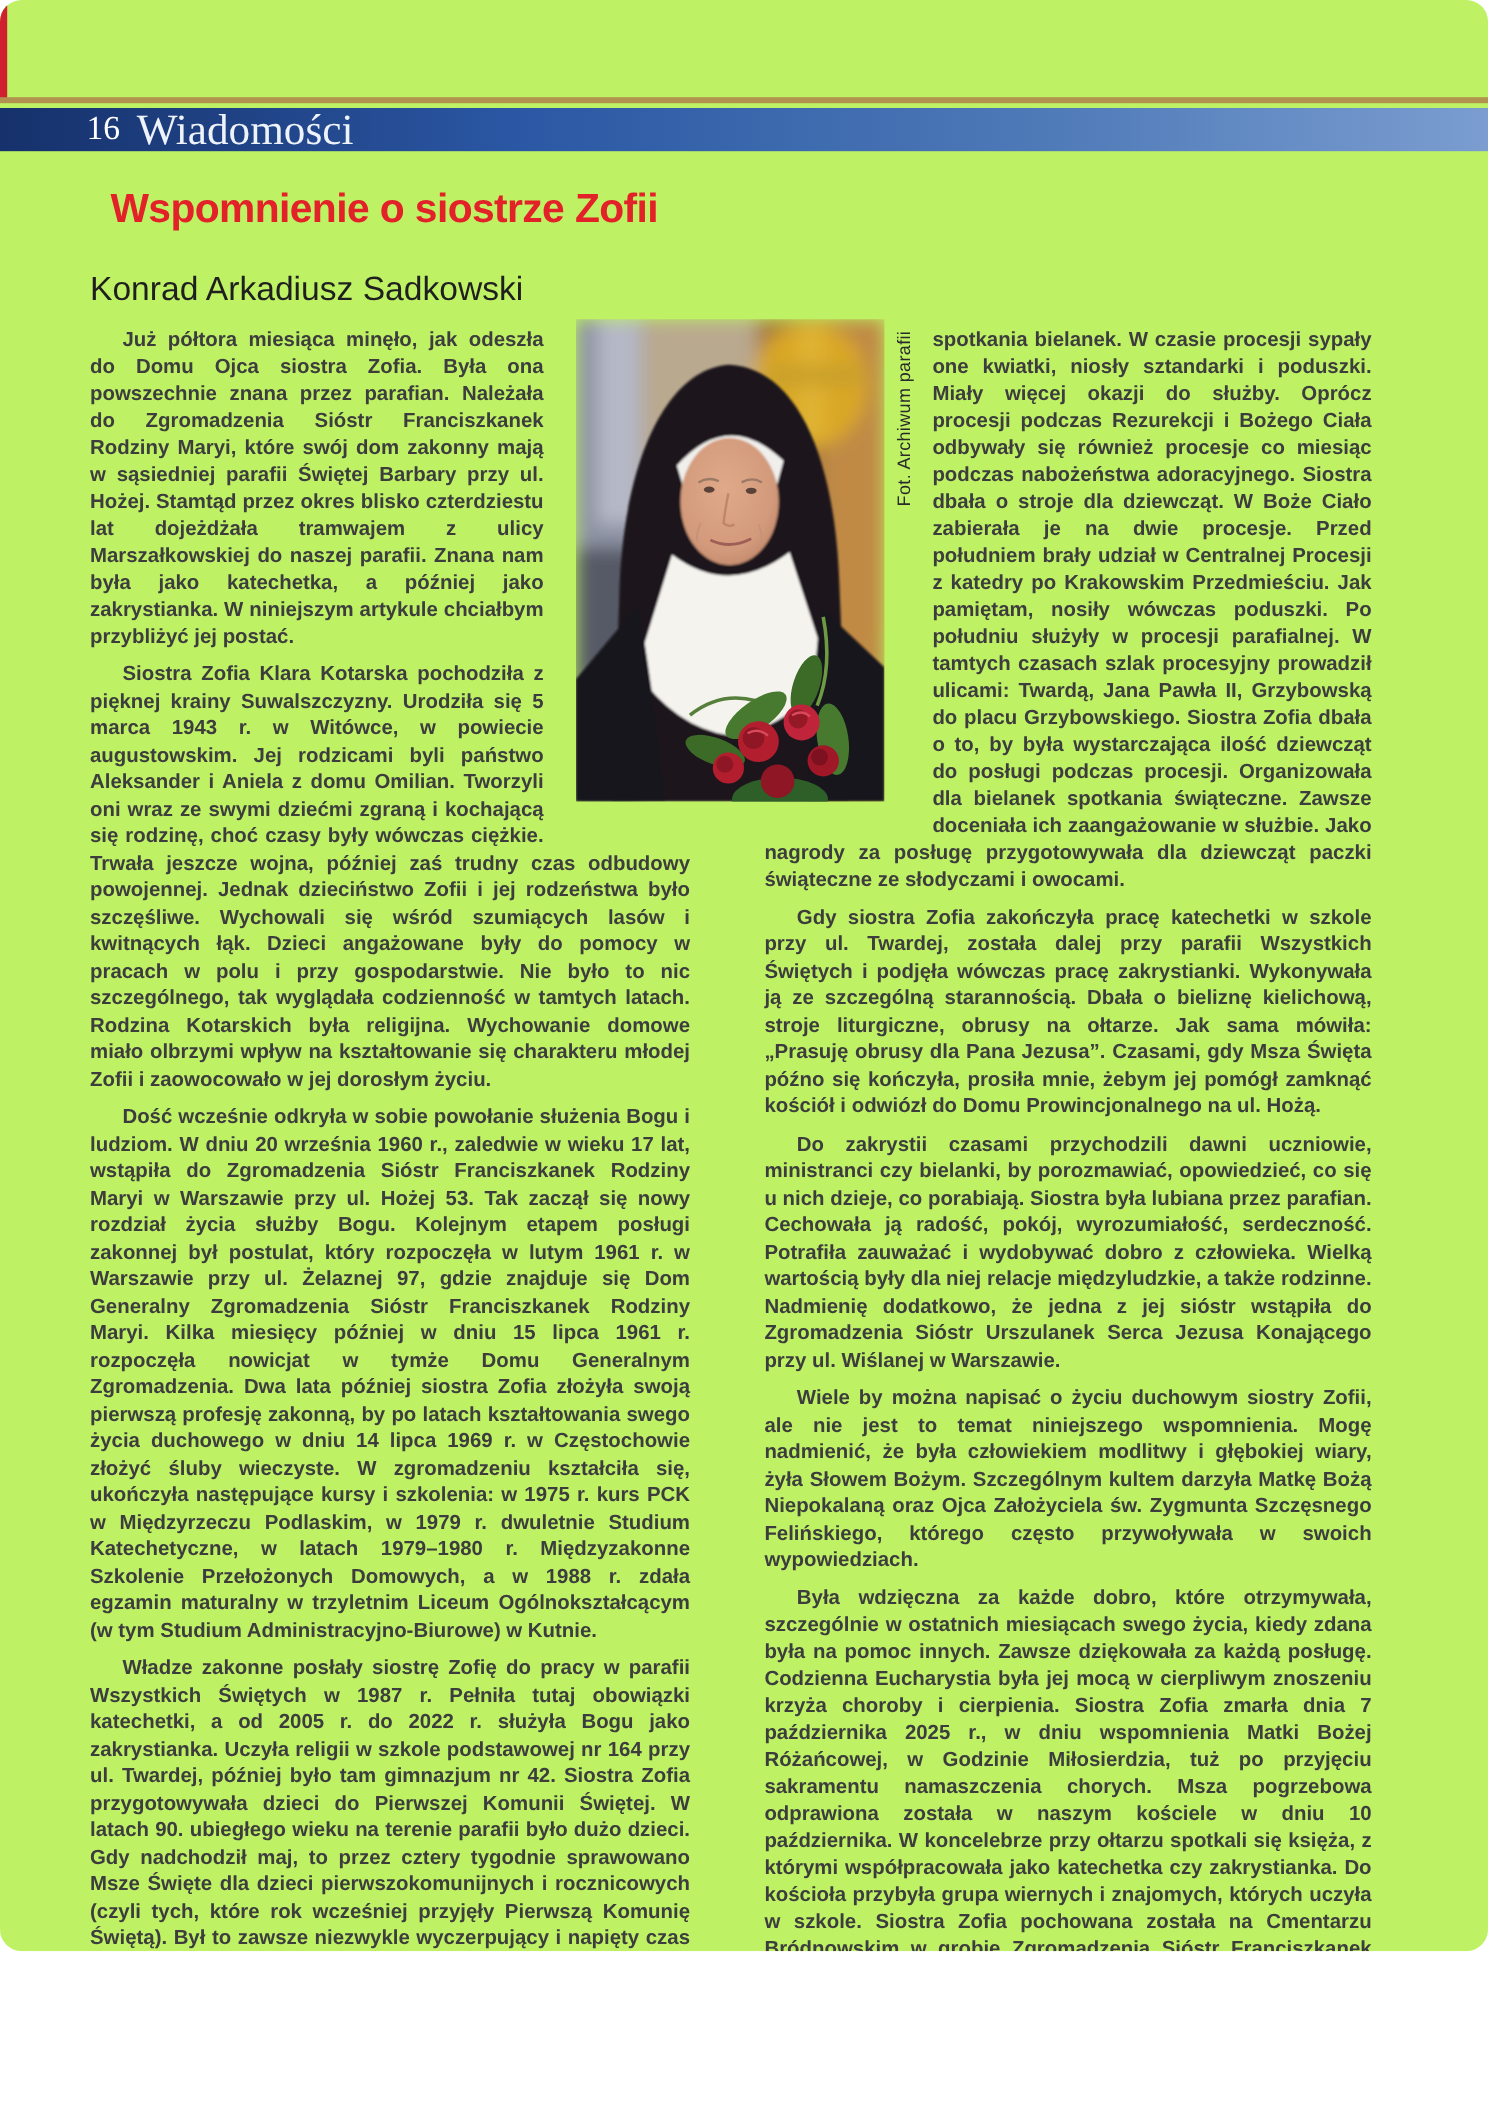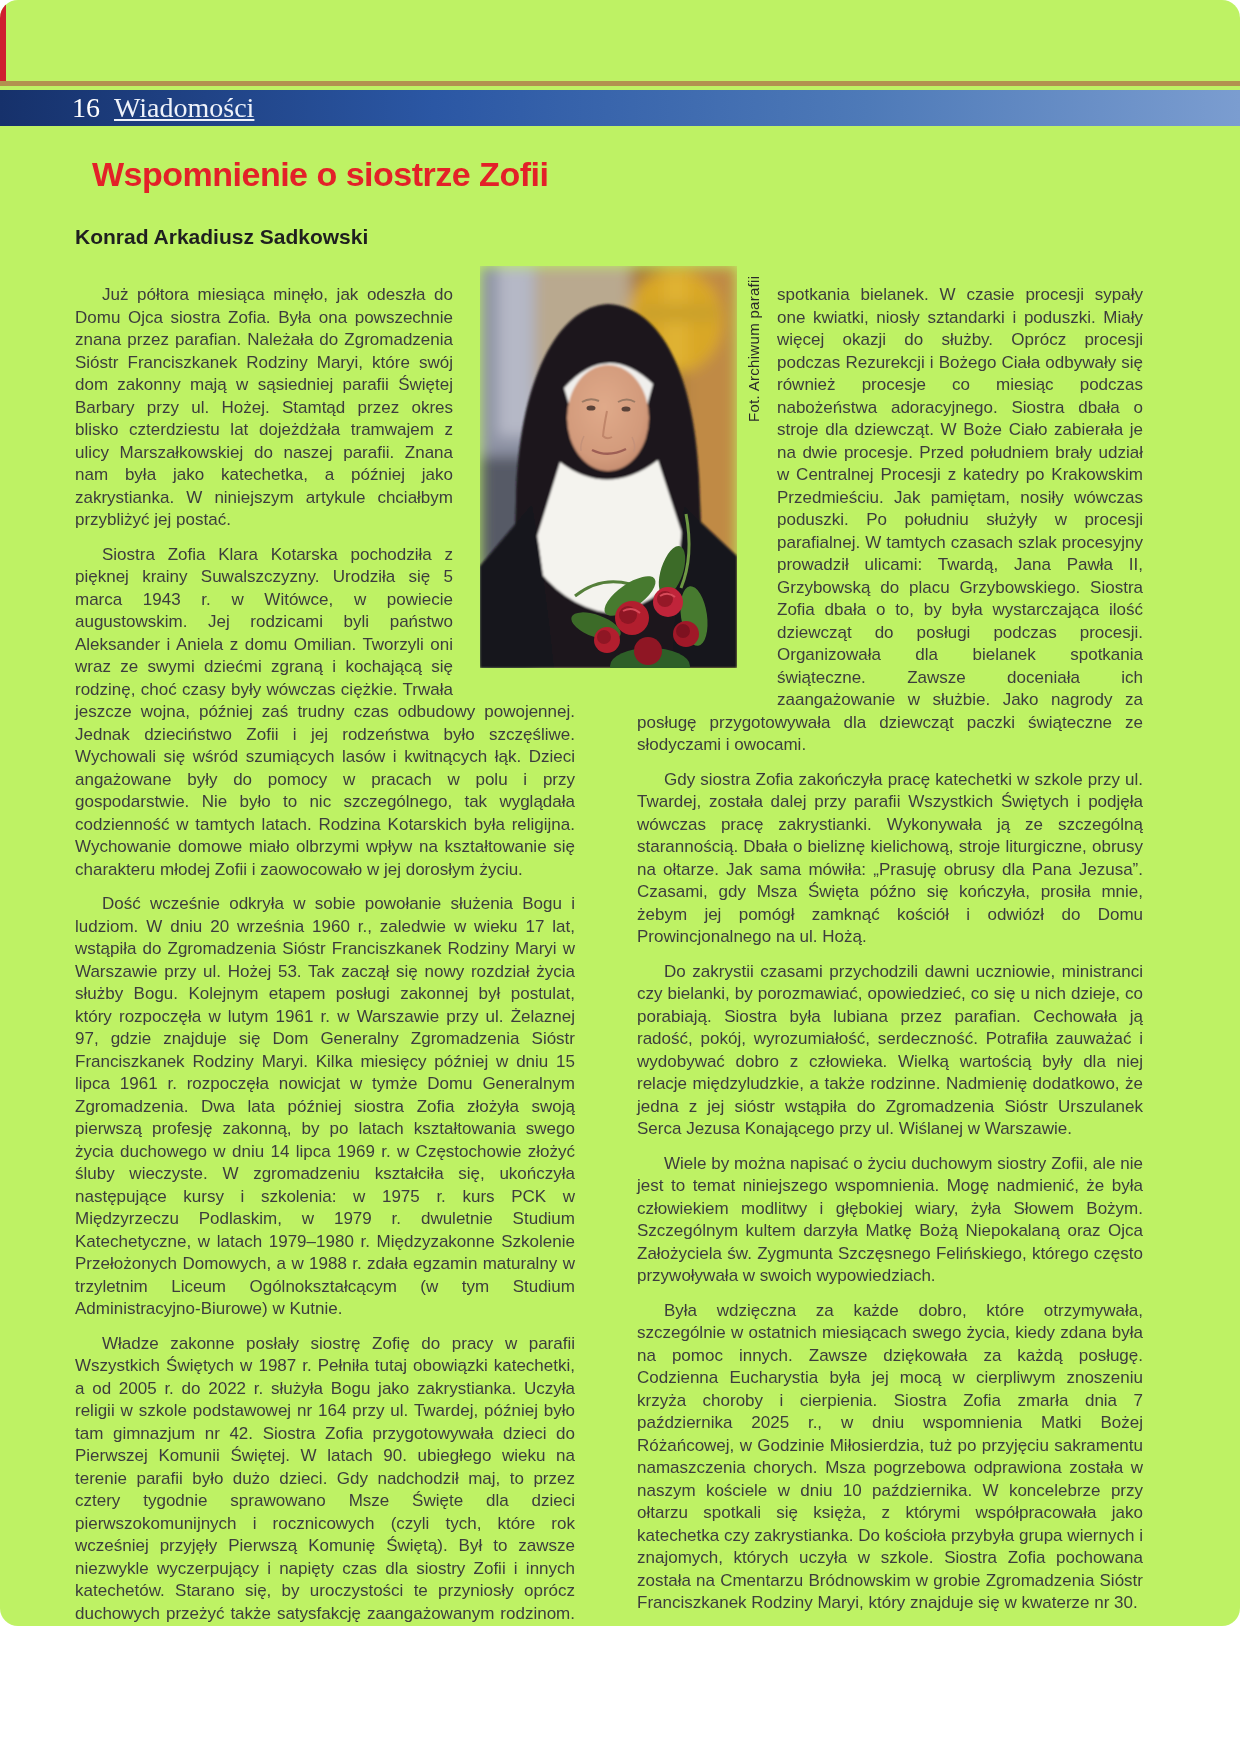--- a/index.html
+++ b/index.html
@@ -10,35 +10,35 @@
   
   .red-edge{position:absolute;left:0;top:0;width:6px;height:84px;background:#cf2030;}
   .gold-bar{position:absolute;left:0;top:81px;width:1240px;height:5px;background:#b2924f;}
   .blue-bar{
     position:absolute;left:0;top:90px;width:1240px;height:36px;
     background:linear-gradient(to right,#16316b 0%,#2b57a4 35%,#4e7ab8 70%,#7b9dd0 100%);
     display:flex;align-items:center;
     font-family:"Liberation Serif",serif;
   }
   .page-num{margin-left:72px;font-size:28px;color:#ffffff;}
-  .section-title{margin-left:14px;font-size:28px;color:#eef2fa;text-decoration:underline;}
+  .section-title{margin-left:14px;font-size:36px;color:#eef2fa;}
   
   .title{
     position:absolute;left:92px;top:155px;margin:0;
     font-size:34px;font-weight:bold;letter-spacing:-0.5px;color:#e32128;
   }
   .author{
     position:absolute;left:75px;top:225px;
-    font-size:21px;font-weight:bold;color:#1f1f1f;
+    font-size:28px;font-weight:normal;color:#1f1f1f;
   }
   
   .col{position:absolute;top:272px;font-size:17px;line-height:22.5px;text-align:justify;}
   .col-left{left:75px;width:500px;}
   .col-right{left:637px;width:506px;}
-  .para{margin:12px 0 9px 0;}
+  .para{margin:0 0 9px 0;font-weight:bold;}
   .para.indent{text-indent:27px;}
   .spacer-right{float:right;width:122px;height:420px;}
   .spacer-left{float:left;width:140px;height:420px;}
   
   .photo{position:absolute;left:480px;top:266px;width:257px;height:402px;}
   .photo svg{display:block;}
   .photo-credit{
     position:absolute;left:745px;top:422px;
     transform-origin:0 0;transform:rotate(-90deg);
     white-space:nowrap;font-size:15px;color:#2a2a2a;letter-spacing:0.3px;

